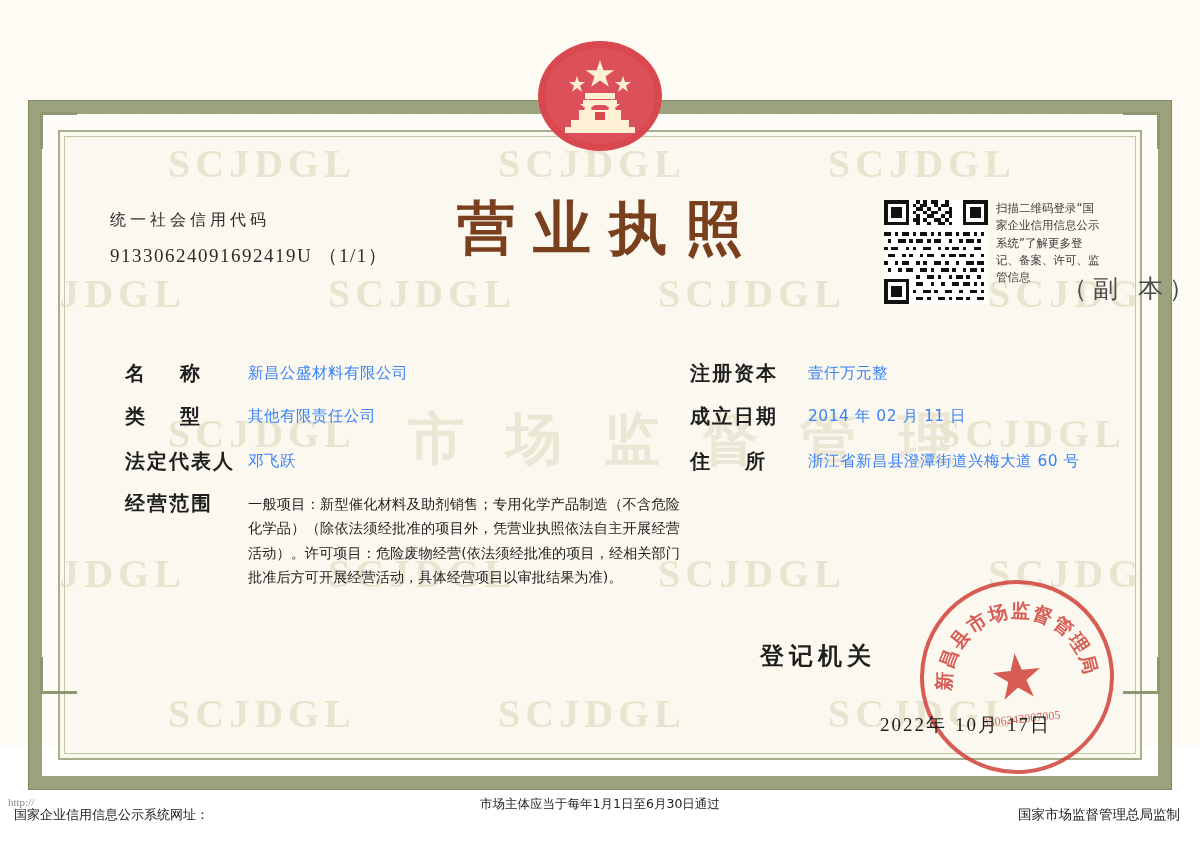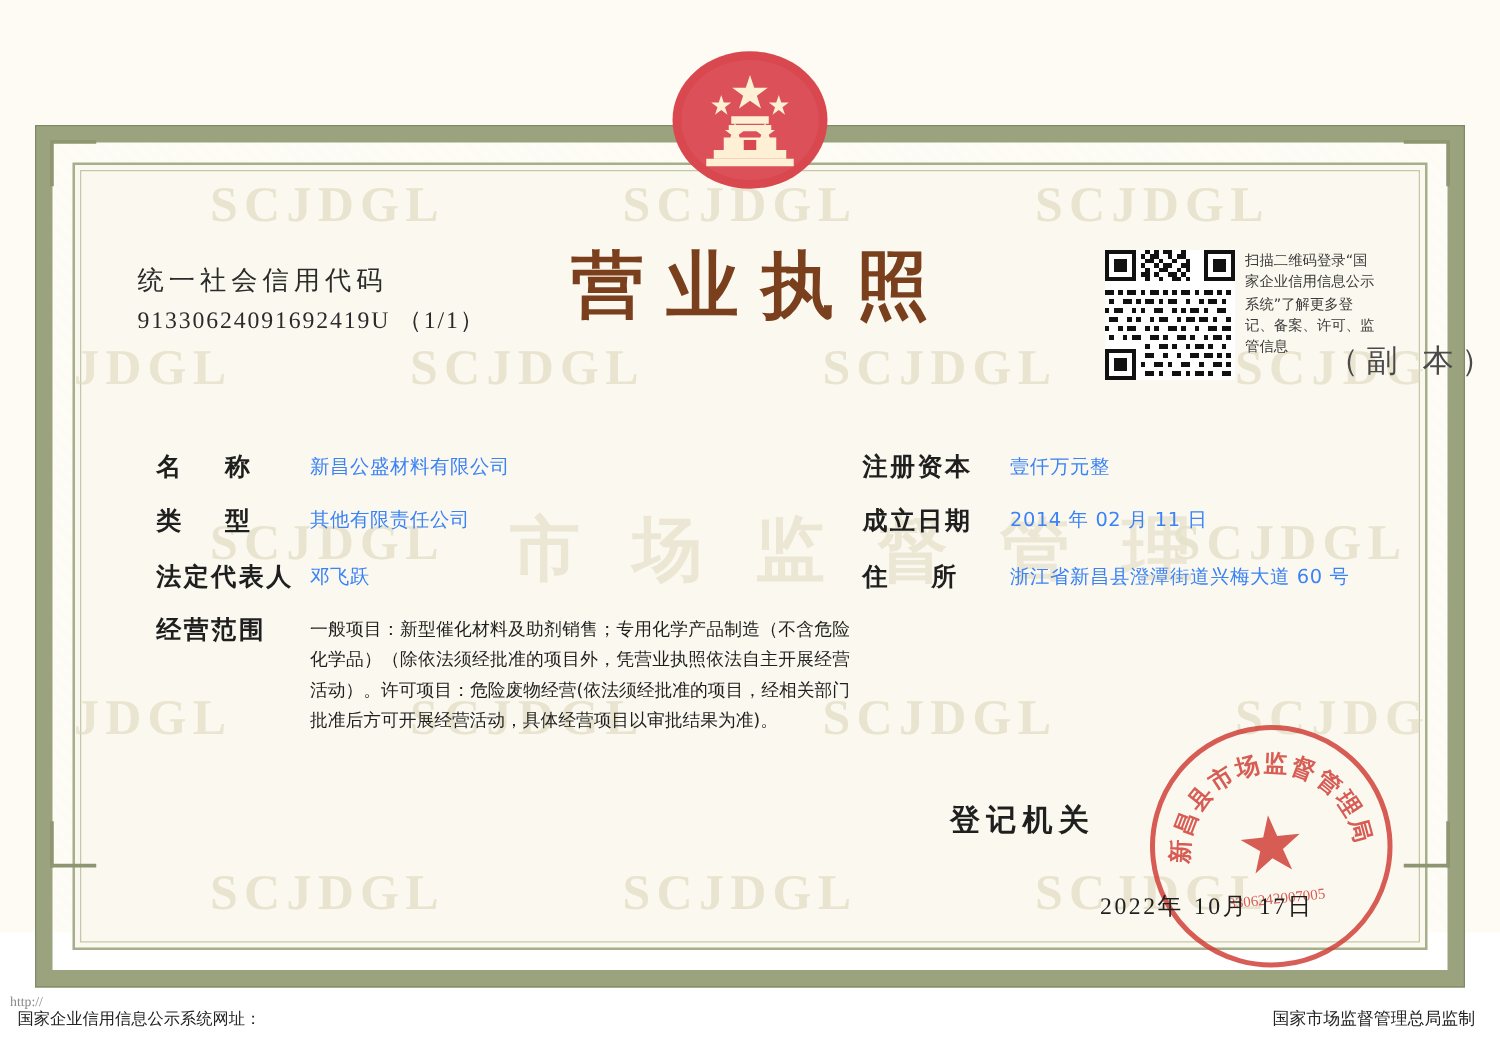--- a/index.html
+++ b/index.html
@@ -89,21 +89,21 @@
   .subtitle{
     position:absolute;left:0;right:0;top:272px;text-align:right;
     font-size:25px;letter-spacing:6px;color:#4a4a4a;
     font-family:"DejaVu Sans", sans-serif;
     text-indent:6px;
   }
 
   
   .code-label{
     position:absolute;left:110px;top:210px;
-    font-size:21px;letter-spacing:4px;color:#2b2b2b;
+    font-size:16px;letter-spacing:4px;color:#2b2b2b;
     font-family:"DejaVu Sans", sans-serif;
   }
   .code-value{
     position:absolute;left:110px;top:243px;
     font-size:19px;letter-spacing:1.5px;color:#2b2b2b;
     font-family:"Liberation Serif", serif;
   }
 
   
   .qr-box{
@@ -432,16 +432,17 @@
 
   <div class="date-line">
     <span class="num">2022</span><span>年</span>
     <span class="num">10</span><span>月</span>
     <span class="num">17</span><span>日</span>
   </div>
 
   <div class="scan-artifact">http://</div>
   <div class="footer-left">国家企业信用信息公示系统网址：</div>
   <div class="footer-center">
+    <div>市场主体应当于每年1月1日至6月30日通过</div>
   </div>
   <div class="footer-right">国家市场监督管理总局监制</div>
 
 </div>
 
 </body></html>

